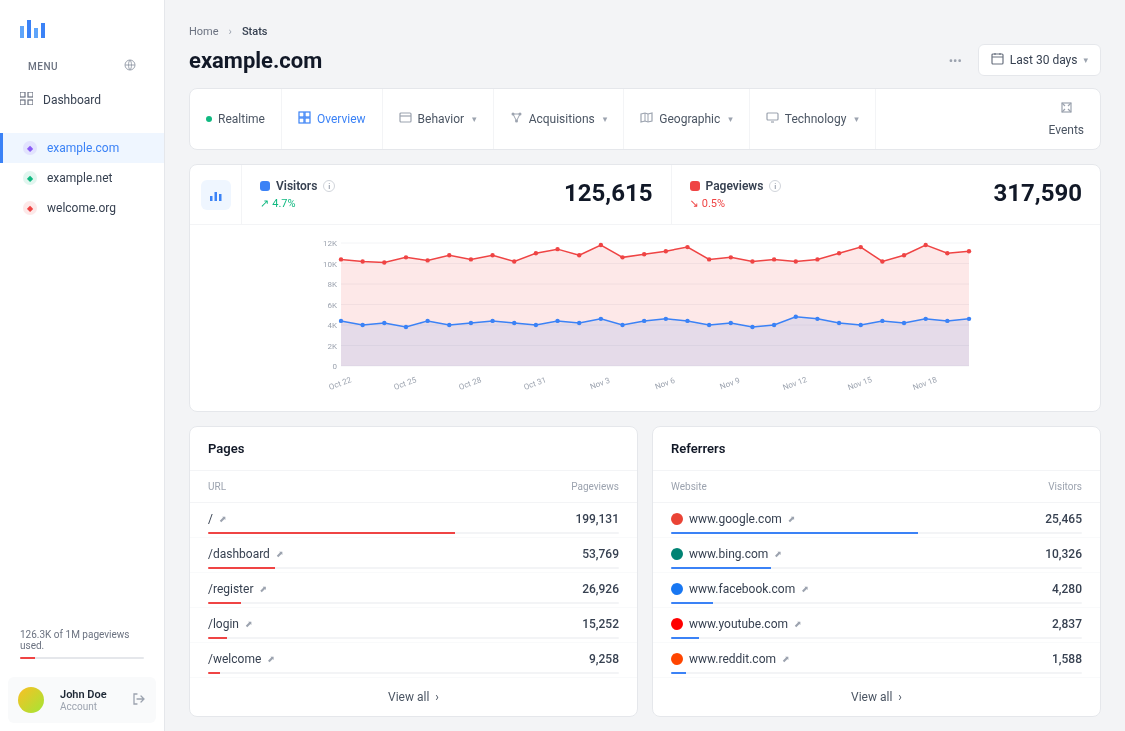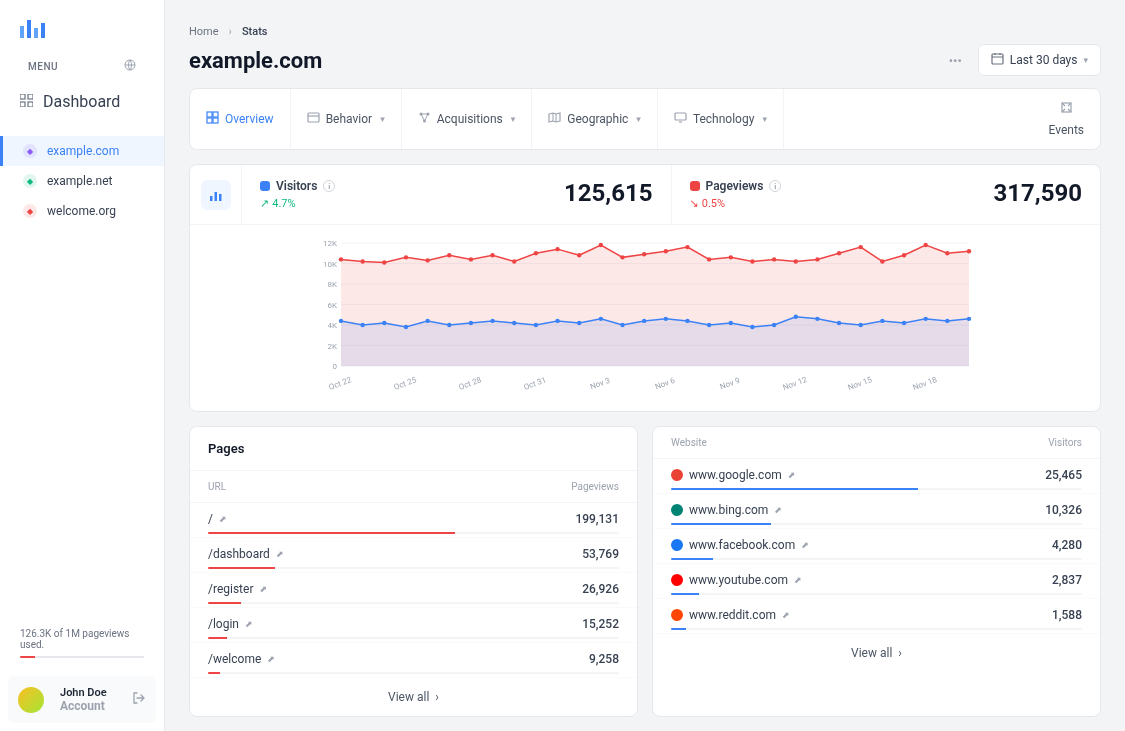--- a/index.html
+++ b/index.html
@@ -4,32 +4,32 @@
 <style>
 * { box-sizing: border-box; margin: 0; padding: 0; }
 body { font-family: -apple-system, BlinkMacSystemFont, "Segoe UI", Roboto, sans-serif; background: #f3f4f6; color: #1f2937; font-size: 13px; }
 .app { display: flex; width: 1125px; height: 731px; background: #f3f4f6; }
 
 
 .sidebar { width: 165px; background: #fff; display: flex; flex-direction: column; border-right: 1px solid #e5e7eb; }
 .logo { padding: 18px 20px 10px; }
 .logo svg { width: 28px; height: 20px; }
 .menu-header { display: flex; justify-content: space-between; align-items: center; padding: 8px 28px 10px; font-size: 10px; color: #6b7280; font-weight: 500; letter-spacing: 0.5px; }
-.menu-item { display: flex; align-items: center; padding: 9px 20px; color: #374151; cursor: pointer; font-size: 16px; gap: 10px; }
+.menu-item { display: flex; align-items: center; padding: 9px 20px; color: #374151; cursor: pointer; font-size: 12px; gap: 10px; }
 .site-item { display: flex; align-items: center; padding: 8px 20px; color: #374151; cursor: pointer; font-size: 12px; gap: 10px; border-left: 3px solid transparent; }
 .site-item.active { background: #eff6ff; color: #3b82f6; border-left-color: #3b82f6; }
 .site-icon { width: 14px; height: 14px; border-radius: 50%; display: inline-flex; align-items: center; justify-content: center; font-size: 8px; flex-shrink: 0; }
 .sidebar-spacer { flex: 1; }
 .usage { padding: 0 20px 10px; font-size: 10px; color: #6b7280; }
 .usage-bar { height: 2px; background: #e5e7eb; margin-top: 6px; border-radius: 2px; overflow: hidden; }
 .usage-fill { height: 100%; background: #ef4444; width: 12%; }
 .account { margin: 8px; padding: 10px; background: #f9fafb; border-radius: 6px; display: flex; align-items: center; gap: 16px; }
 .avatar { width: 26px; height: 26px; border-radius: 50%; background: linear-gradient(135deg,#fbbf24,#a3e635); flex-shrink: 0; }
 .account-name { font-size: 11px; font-weight: 600; }
-.account-sub { font-size: 12px; color: #9ca3af; font-weight: bold; }
+.account-sub { font-size: 10px; color: #9ca3af; }
 .exit-icon { margin-left: auto; color: #9ca3af; }
 
 
 .main { flex: 1; padding: 25px 24px; overflow: auto; }
 .breadcrumb { font-size: 11px; color: #6b7280; margin-bottom: 6px; display: flex; gap: 10px; align-items: center; }
 .breadcrumb .sep { color: #9ca3af; }
 .breadcrumb .current { color: #374151; font-weight: 500; }
 .title-row { display: flex; align-items: center; justify-content: space-between; margin-bottom: 12px; }
 .page-title { font-size: 22px; font-weight: 700; color: #111827; }
 .title-actions { display: flex; gap: 10px; align-items: center; }
@@ -169,20 +169,24 @@
                 <path d="M1 5h11M4 1v2M9 1v2" stroke="#6b7280" stroke-width="1.2"></path>
               </svg>
           </span>
           <span>Last 30 days</span>
           <span style="font-size:9px;color:#9ca3af">▾</span>
         </div>
       </div>
     </div>
 
     <div class="tabs" id="tabs-row">
+        <div class="tab">
+          <span class="live-dot"></span>
+          <span>Realtime</span>
+        </div>
         <div class="tab active">
           <span class="tab-icon"><svg width="13" height="13" viewBox="0 0 13 13">
               <rect x="1" y="1" width="5" height="5" fill="none" stroke="currentColor" stroke-width="1.2"></rect>
               <rect x="7" y="1" width="5" height="5" fill="none" stroke="currentColor" stroke-width="1.2"></rect>
               <rect x="1" y="7" width="5" height="5" fill="none" stroke="currentColor" stroke-width="1.2"></rect>
               <rect x="7" y="7" width="5" height="5" fill="none" stroke="currentColor" stroke-width="1.2"></rect>
             </svg></span>
           <span>Overview</span>
         </div>
         <div class="tab">
@@ -430,20 +434,21 @@
                 <div class="row-fill" style="background:#ef4444;width:2.8%"></div>
               </div>
             </div>
           </div>
         <div class="view-all">
           <span>View all</span>
           <span>›</span>
         </div>
       </div>
       <div class="table-card">
+        <div class="table-title">Referrers</div>
         <div class="table-header">
           <span>Website</span>
           <span>Visitors</span>
         </div>
         <div id="referrers-rows">
             <div class="table-row">
       <div class="row-top">
         <span class="row-name">
                   <span class="fav" style="background:#ea4335"></span>
                   <span>www.google.com</span>

